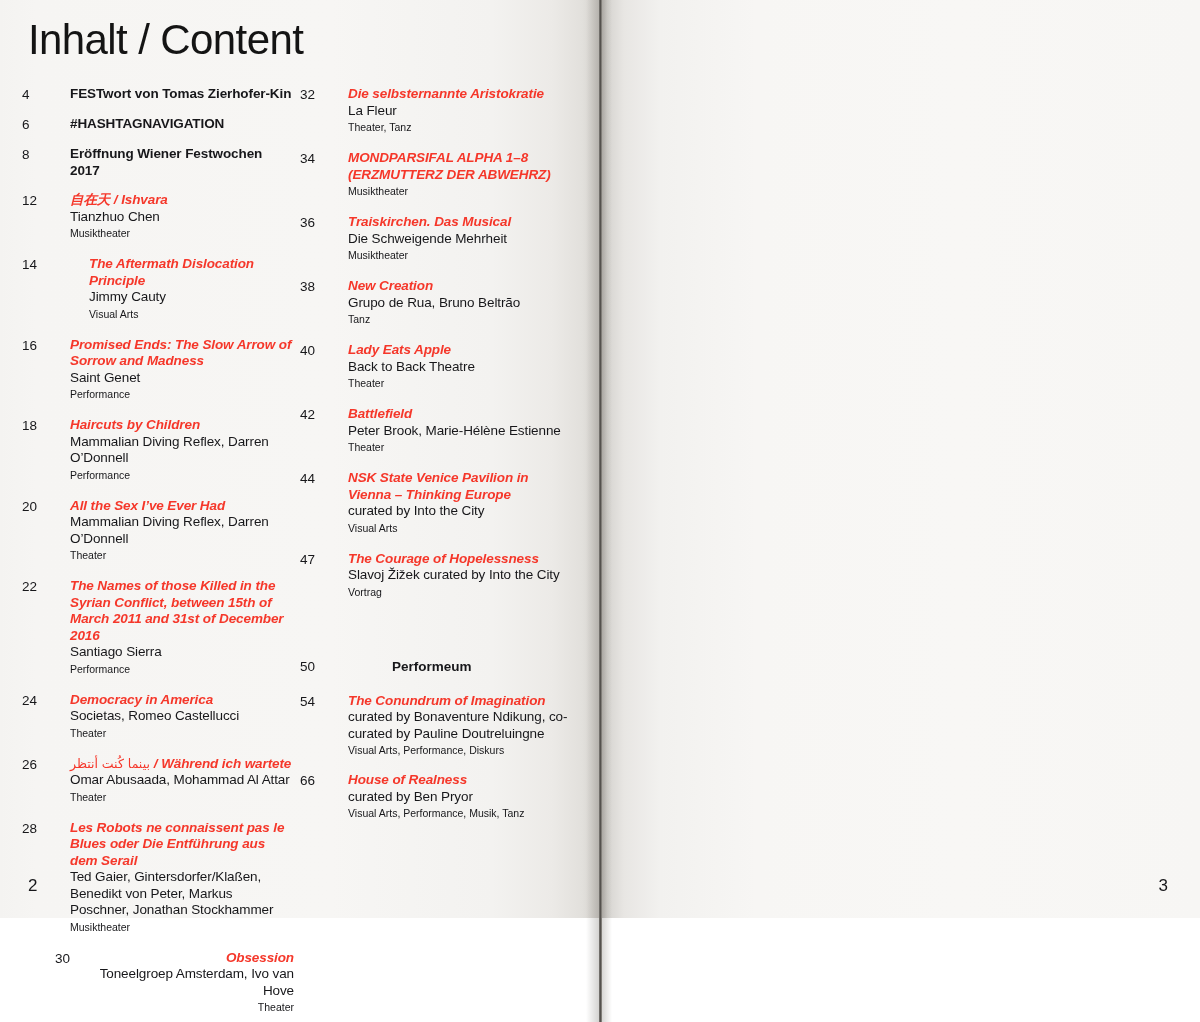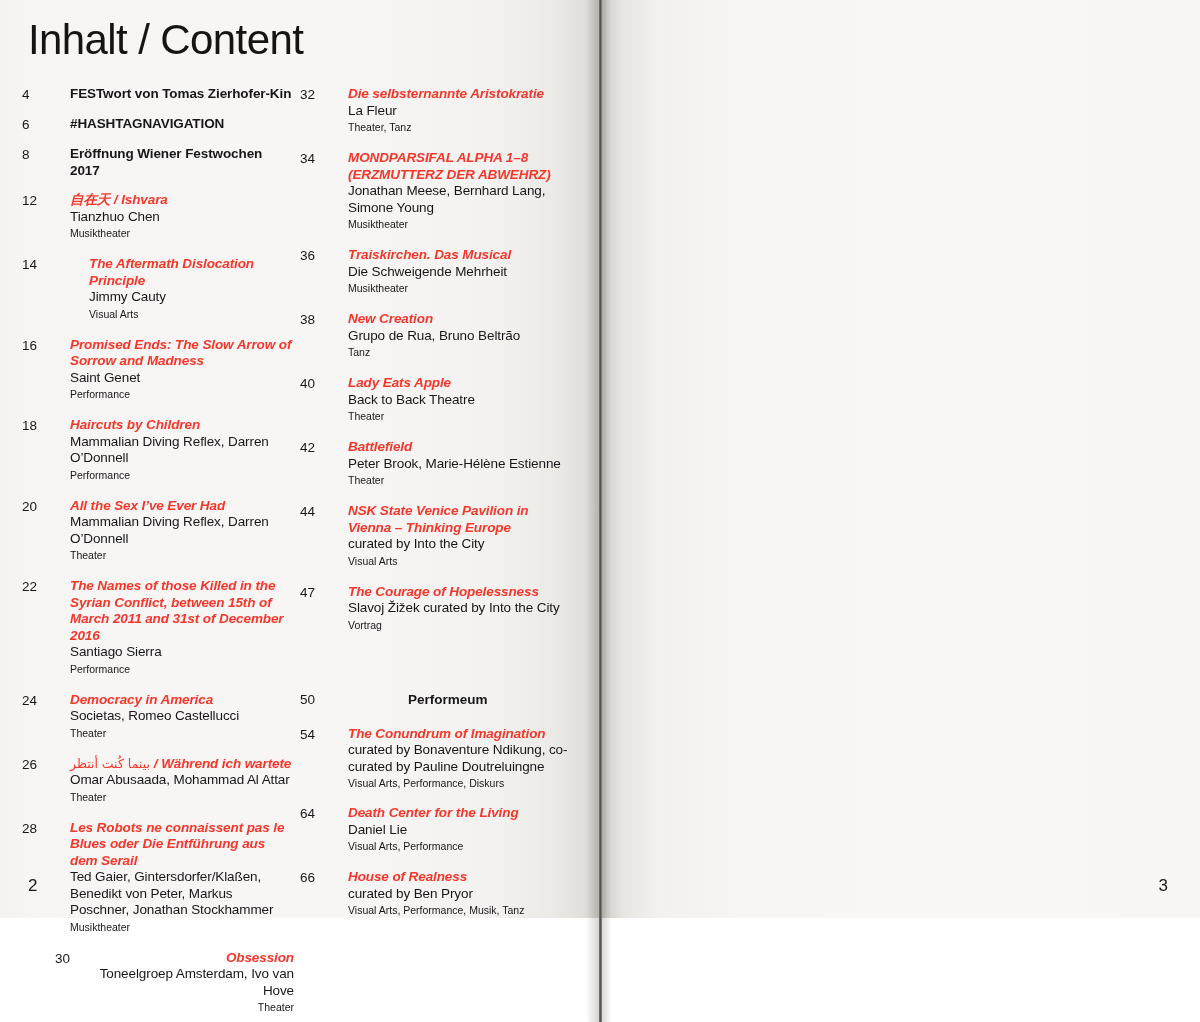--- a/index.html
+++ b/index.html
@@ -277,21 +277,20 @@
           <div class="body">
             <div class="ttl">Die selbsternannte Aristokratie</div>
             <div class="auth">La Fleur</div>
             <div class="cat">Theater, Tanz</div>
           </div>
         </div>
         <div class="entry" style="margin-bottom: 15px;">
           <div class="num">34</div>
           <div class="body">
             <div class="ttl">MONDPARSIFAL ALPHA 1–8 (ERZMUTTERZ DER ABWEHRZ)</div>
-            <div class="auth">Jonathan Meese, Bernhard Lang, Simone Young</div>
             <div class="cat">Musiktheater</div>
           </div>
         </div>
         <div class="entry" style="margin-bottom: 15px;">
           <div class="num">36</div>
           <div class="body">
             <div class="ttl">Traiskirchen. Das Musical</div>
             <div class="auth">Die Schweigende Mehrheit</div>
             <div class="cat">Musiktheater</div>
           </div>
@@ -330,42 +329,34 @@
         </div>
         <div class="entry" style="margin-bottom: 58px;">
           <div class="num">47</div>
           <div class="body">
             <div class="ttl">The Courage of Hopelessness</div>
             <div class="auth">Slavoj Žižek
 curated by Into the City</div>
             <div class="cat">Vortrag</div>
           </div>
         </div>
-        <div class="entry" style="margin-bottom: 18px; gap: 16px;">
+        <div class="entry" style="margin-bottom: 18px;">
           <div class="num">50</div>
           <div class="body">
             <div class="hdr">Performeum</div>
           </div>
         </div>
         <div class="entry" style="">
           <div class="num">54</div>
           <div class="body">
             <div class="ttl">The Conundrum of Imagination</div>
             <div class="auth">curated by Bonaventure Ndikung, co-curated by Pauline Doutreluingne</div>
             <div class="cat">Visual Arts, Performance, Diskurs</div>
           </div>
         </div>
-        <div class="entry" style="margin-bottom: 15px;">
-          <div class="num">64</div>
-          <div class="body">
-            <div class="ttl">Death Center for the Living</div>
-            <div class="auth">Daniel Lie</div>
-            <div class="cat">Visual Arts, Performance</div>
-          </div>
-        </div>
         <div class="entry" style="margin-bottom: 0px;">
           <div class="num">66</div>
           <div class="body">
             <div class="ttl">House of Realness</div>
             <div class="auth">curated by Ben Pryor</div>
             <div class="cat">Visual Arts, Performance, Musik, Tanz</div>
           </div>
         </div>
       </div>
     <div class="folio" id="folio-left">2</div>

